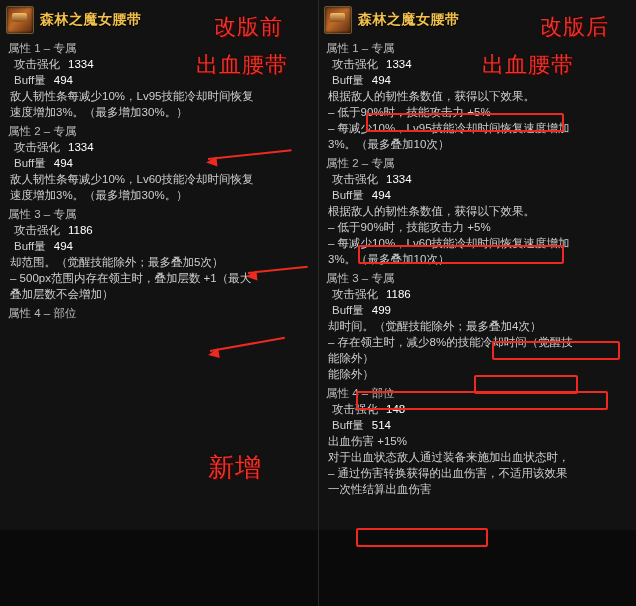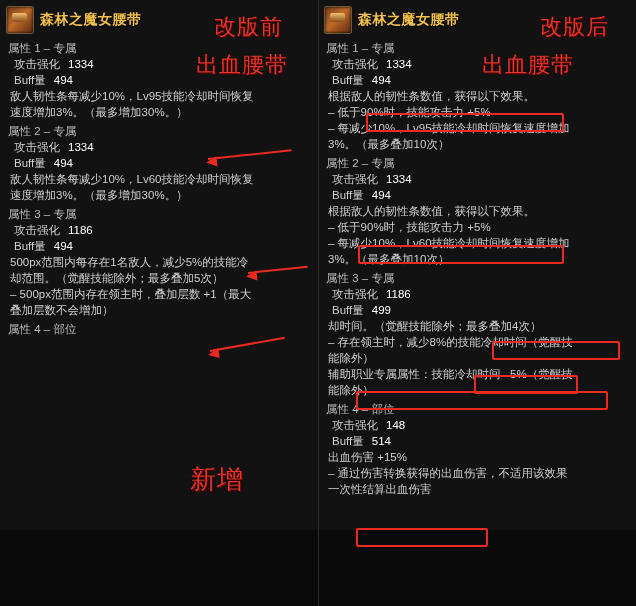--- a/index.html
+++ b/index.html
@@ -63,21 +63,20 @@
       <div class="attrtitle">属性 2 – 专属</div>
       <div class="kv"><span class="k">攻击强化</span><span class="v">1334</span></div>
       <div class="kv"><span class="k">Buff量</span><span class="v">494</span></div>
       <div class="desc">敌人韧性条每减少10%，Lv60技能冷却时间恢复</div>
       <div class="desc">速度增加3%。（最多增加30%。）</div>
 
       <div class="sep"></div>
       <div class="attrtitle">属性 3 – 专属</div>
       <div class="kv"><span class="k">攻击强化</span><span class="v">1186</span></div>
       <div class="kv"><span class="k">Buff量</span><span class="v">494</span></div>
-      <div class="desc">500px范围内每存在1名敌人，减少5%的技能冷</div>
       <div class="desc">却范围。（觉醒技能除外；最多叠加5次）</div>
       <div class="desc">– 500px范围内存在领主时，叠加层数 +1（最大</div>
       <div class="desc">叠加层数不会增加）</div>
 
       <div class="sep"></div>
       <div class="attrtitle">属性 4 – 部位</div>
     </div>
   </div>
 
   <div class="panel right">
@@ -104,40 +103,40 @@
       <div class="desc">– 每减少10%，Lv60技能冷却时间恢复速度增加</div>
       <div class="desc">3%。（最多叠加10次）</div>
 
       <div class="sep"></div>
       <div class="attrtitle">属性 3 – 专属</div>
       <div class="kv"><span class="k">攻击强化</span><span class="v">1186</span></div>
       <div class="kv"><span class="k">Buff量</span><span class="v">499</span></div>
       <div class="desc">却时间。（觉醒技能除外；最多叠加4次）</div>
       <div class="desc">– 存在领主时，减少8%的技能冷却时间（觉醒技</div>
       <div class="desc">能除外）</div>
-      <div class="desc">辅助职业专属属性：技能冷却时间 –5%（觉醒技</div>
       <div class="desc">能除外）</div>
 
       <div class="sep"></div>
       <div class="attrtitle">属性 4 – 部位</div>
       <div class="kv"><span class="k">攻击强化</span><span class="v">148</span></div>
       <div class="kv"><span class="k">Buff量</span><span class="v">514</span></div>
       <div class="desc">出血伤害 +15%</div>
+      <div class="desc">对于出血状态敌人通过装备来施加出血状态时，</div>
       <div class="desc">– 通过伤害转换获得的出血伤害，不适用该效果</div>
       <div class="desc">一次性结算出血伤害</div>
     </div>
   </div>
 
   <div class="divider"></div>
 
   <div class="annot big" style="left:214px;top:16px;">改版前</div>
   <div class="annot big" style="left:196px;top:54px;">出血腰带</div>
   <div class="annot big" style="left:500px;top:16px;margin-left:40px;">改版后</div>
   <div class="annot big" style="left:482px;top:54px;">出血腰带</div>
-  <div class="annot new" style="left:190px;top:456px;margin-top:12px;">新增</div>
+  <div class="annot new" style="left:208px;top:456px;">新增</div>
 
   <div class="box" style="left:366px;top:113px;width:198px;height:19px;"></div>
   <div class="box" style="left:358px;top:245px;width:206px;height:19px;"></div>
   <div class="box" style="left:492px;top:341px;width:128px;height:19px;"></div>
   <div class="box" style="left:474px;top:375px;width:104px;height:19px;"></div>
   <div class="box" style="left:356px;top:391px;width:252px;height:19px;"></div>
   <div class="box" style="left:356px;top:528px;width:132px;height:19px;"></div>
 
   <div class="arrow" style="left:208px;top:158px;width:84px;">
     <div class="shaft" style="width:84px;transform:rotate(-6deg);"></div>

